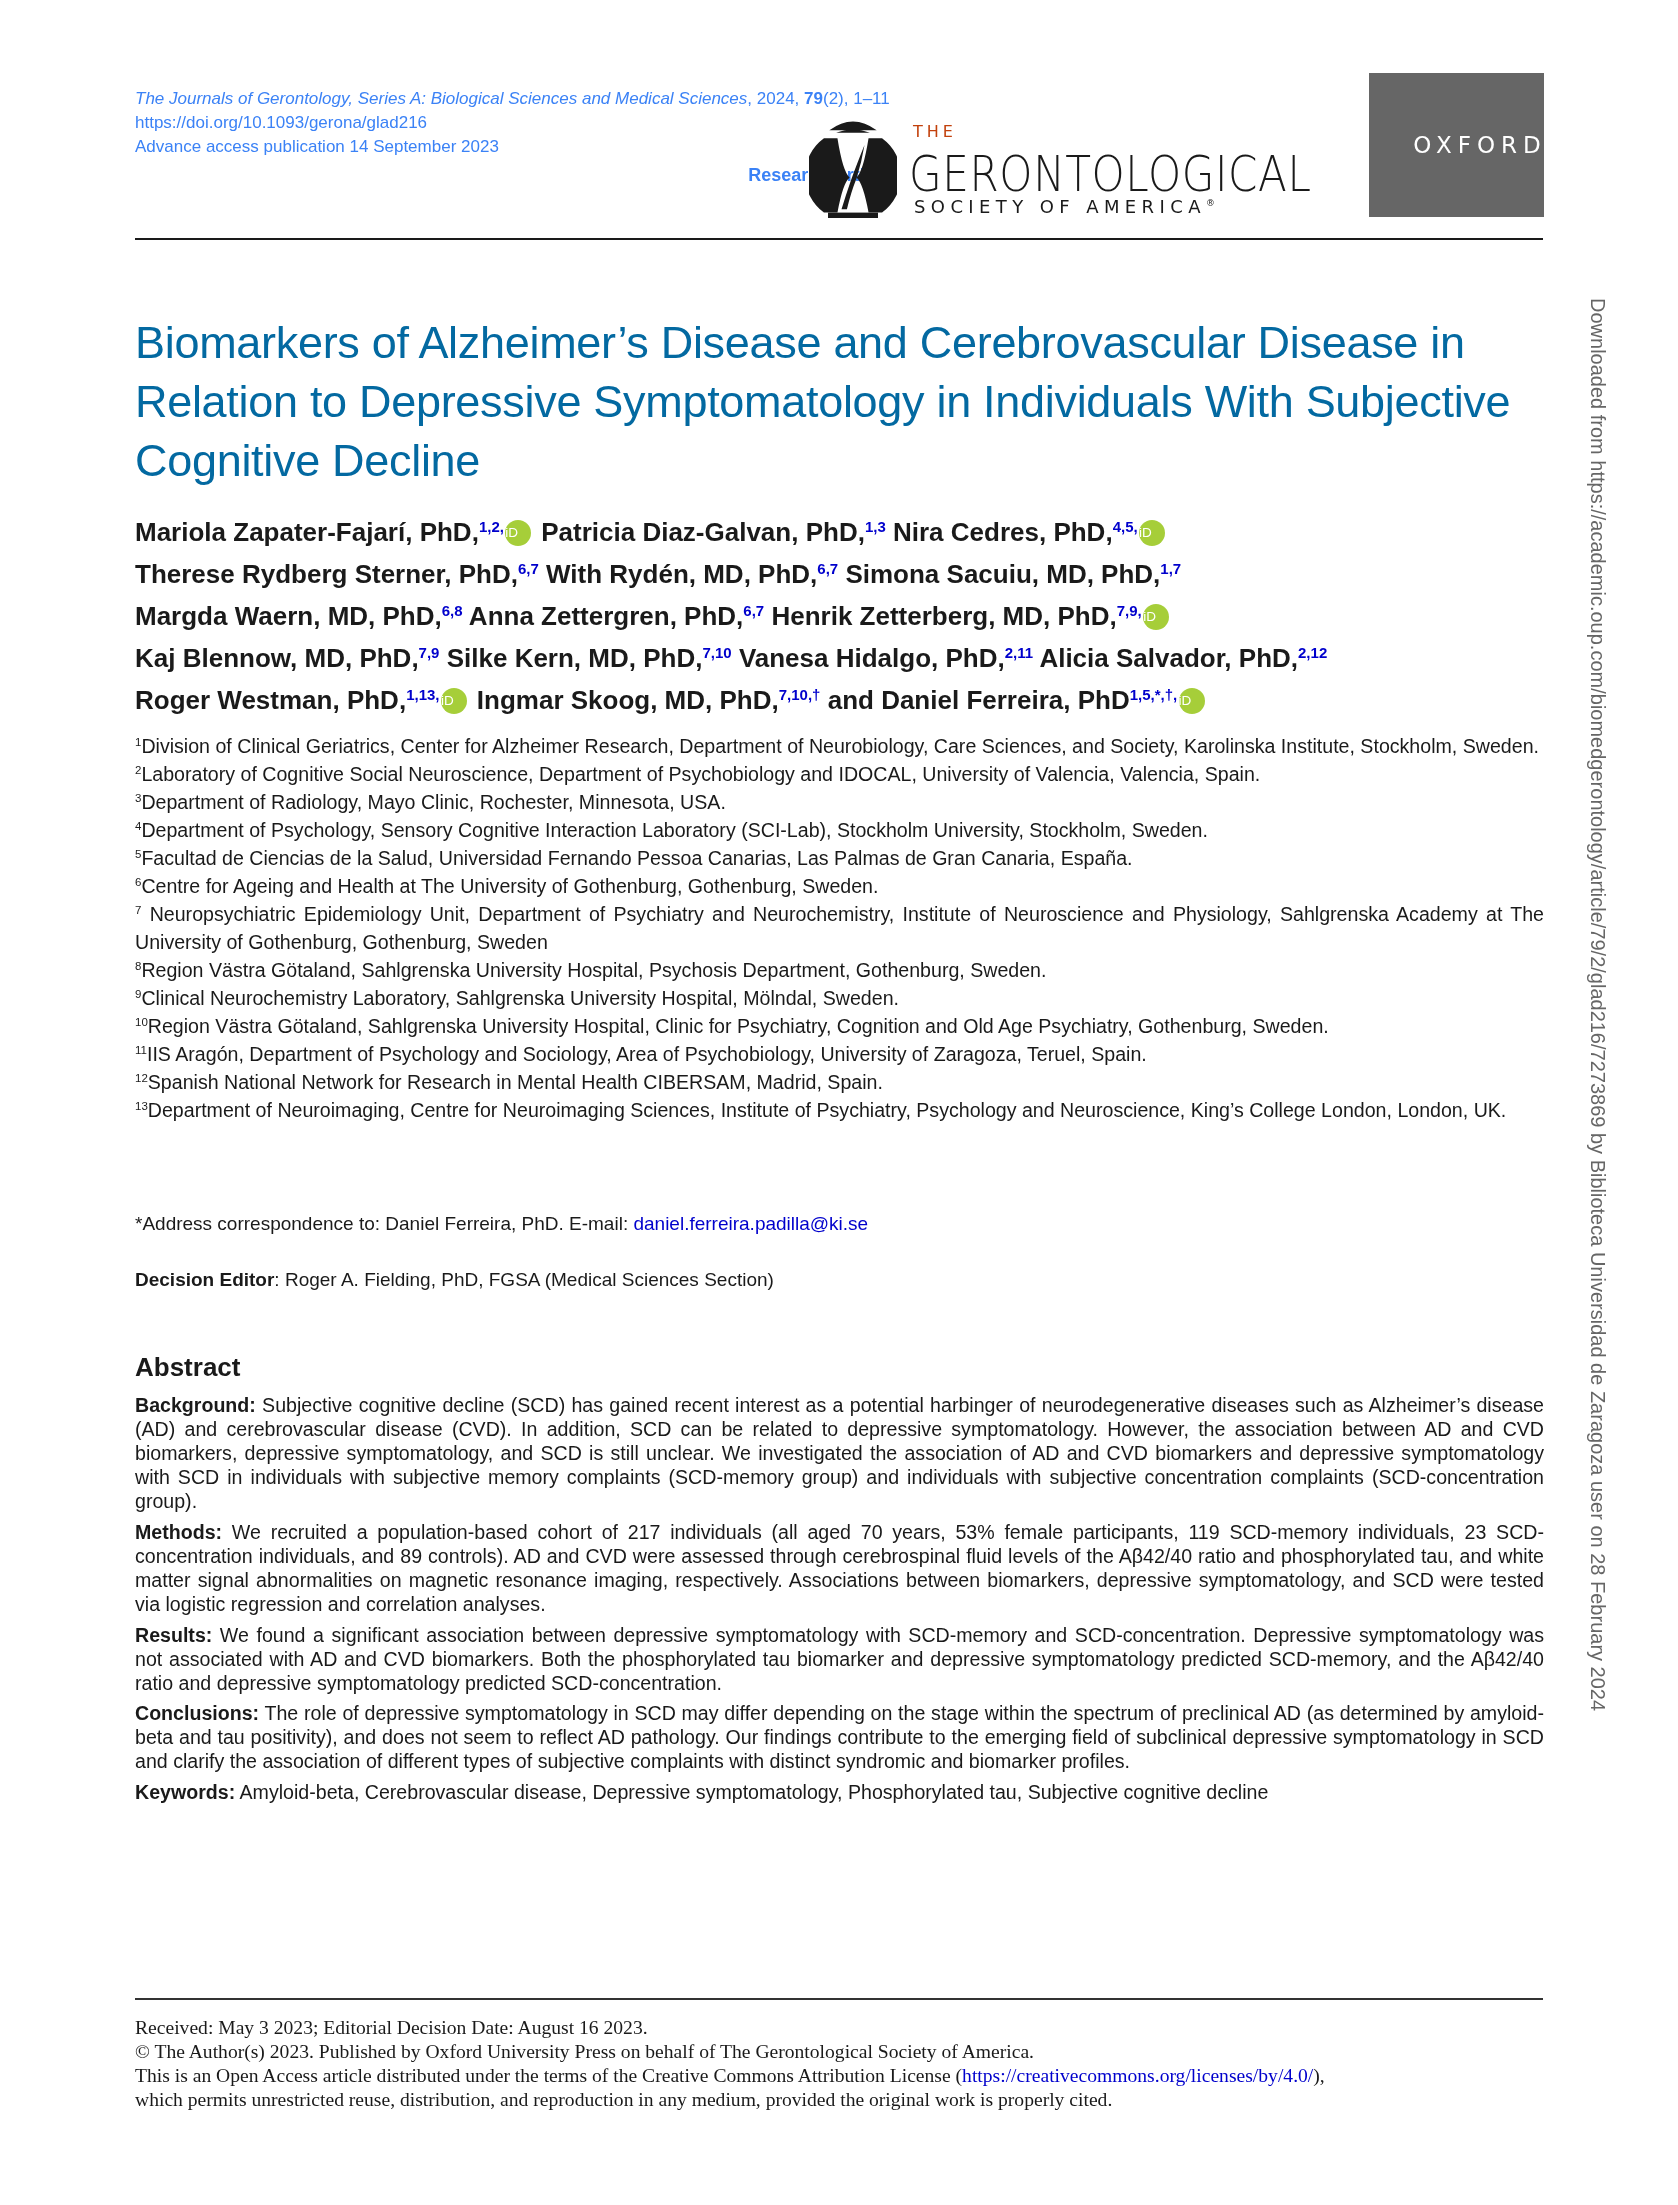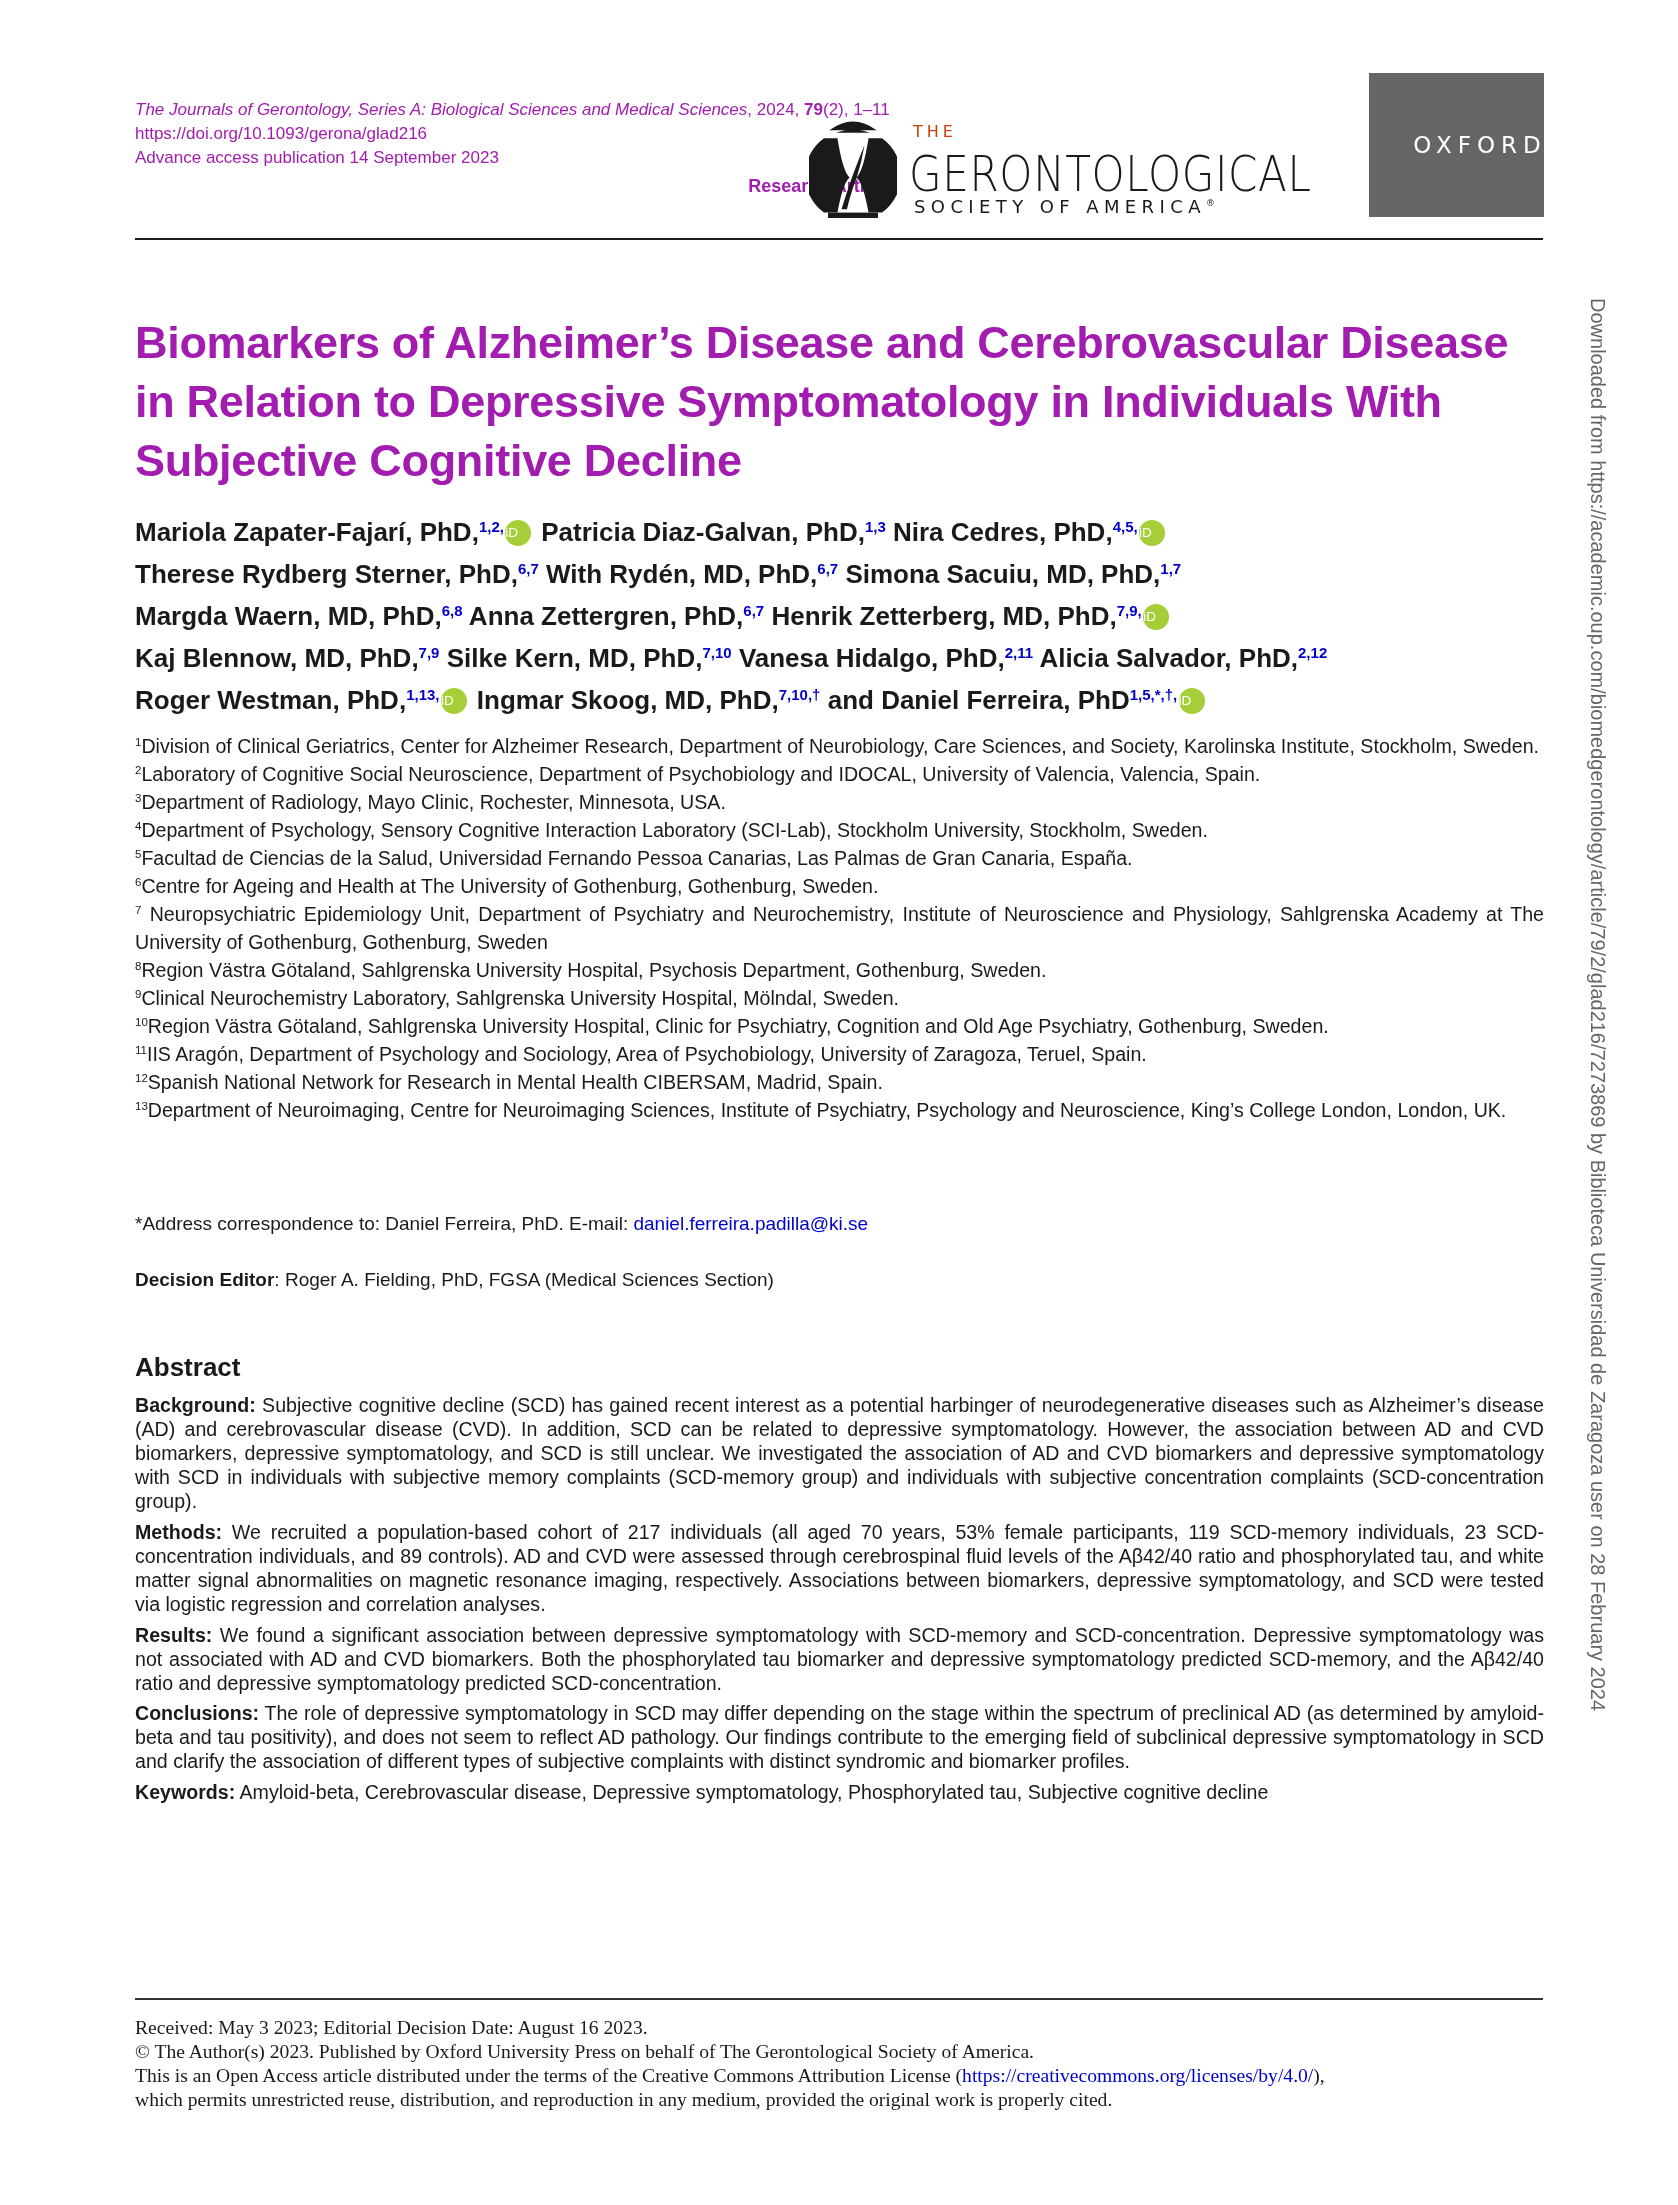--- a/index.html
+++ b/index.html
@@ -2,41 +2,41 @@
 <html style="font-size:10.8px"><head>
   <meta charset="utf-8">
   <style>
     * { box-sizing: border-box; margin: 0; padding: 0; }
     html, body { width: 1678px; height: 2205px; background: #ffffff; }
     body { position: relative; font-family: "Liberation Sans", sans-serif; color: #1a1a1a; overflow: hidden; }
 
     .page { position: absolute; left: 0; top: 0; width: 1678px; height: 2205px; }
 
     
-    .journal-meta { position: absolute; left: 135px; top: 98px; font-size: 17px; line-height: 24px; color: #a21caf; }
+    .journal-meta { position: absolute; left: 135px; top: 87px; font-size: 17px; line-height: 24px; color: #3b82f6; }
     .journal-meta .jtitle { font-style: italic; }
     .journal-meta .vol { font-weight: bold; }
     .journal-meta .article-type { font-weight: bold; margin-top: 4px; font-size: 18px; text-align: right; }
 
     .gsa-logo { position: absolute; left: 809px; top: 118px; width: 548px; height: 98px; }
     .gsa-emblem { position: absolute; left: 0; top: 0; width: 88px; height: 100px; }
     .gsa-the { position: absolute; left: 104px; top: 4px; font-size: 16px; letter-spacing: 4px; color: #c2410c; font-family: "DejaVu Sans", sans-serif; }
     .gsa-name { position: absolute; left: 100px; top: 32px; font-size: 49px; line-height: 49px; letter-spacing: 0.7px; color: #1a1a1a; font-family: "DejaVu Sans", sans-serif; font-weight: 300; transform: scaleX(0.86); transform-origin: left top; }
     .gsa-society { position: absolute; left: 105px; top: 78px; font-size: 18px; letter-spacing: 5.4px; color: #1a1a1a; font-family: "DejaVu Sans", sans-serif; }
     .gsa-society sup { font-size: 8.8px; letter-spacing: 0; }
 
     .oxford-box { position: absolute; left: 1369px; top: 73px; width: 175px; height: 144px; background: #666666; display: flex; align-items: center; justify-content: center; }
     .oxford-box span { color: #ffffff; font-size: 23px; letter-spacing: 6px; font-family: "DejaVu Sans", sans-serif; margin-left: 47px; }
 
     .rule-top { position: absolute; left: 135px; top: 238px; width: 1408px; height: 2px; background: #1a1a1a; }
 
     .side-note { position: absolute; left: 1609px; top: 298px; transform: rotate(90deg); transform-origin: left top; white-space: nowrap; font-size: 20px; color: #666666; font-family: "Liberation Sans Narrow", "Liberation Sans", sans-serif; }
 
     
-    .title { position: absolute; left: 135px; top: 313px; width: 1407px; font-size: 45px; line-height: 59px; font-weight: bold; letter-spacing: -0.3px; color: #a21caf; }
+    .title { position: absolute; left: 135px; top: 313px; width: 1407px; font-size: 45px; line-height: 59px; font-weight: normal; letter-spacing: -0.3px; color: #0369a1; }
 
     
     .authors { position: absolute; left: 135px; top: 511px; width: 1421px; font-size: 26px; line-height: 42px; font-weight: bold; color: #1a1a1a; }
     .authors sup { font-size: 15px; color: #0000cc; vertical-align: 9.5px; line-height: 0; font-weight: bold; }
     .orcid { display: inline-block; width: 26px; height: 26px; border-radius: 50%; background: #a6ce39; color: #ffffff; font-size: 13.5px; line-height: 26px; text-align: left; vertical-align: 4px; font-weight: normal; margin-left: 1.4px; margin-right: 2.7px; }
 
     
     .affils { position: absolute; left: 135px; top: 732px; width: 1409px; font-size: 19.6px; line-height: 28px; color: #1a1a1a; text-align: justify; }
     .affils sup { font-size: 11.5px; vertical-align: 6.8px; line-height: 0; }
 

